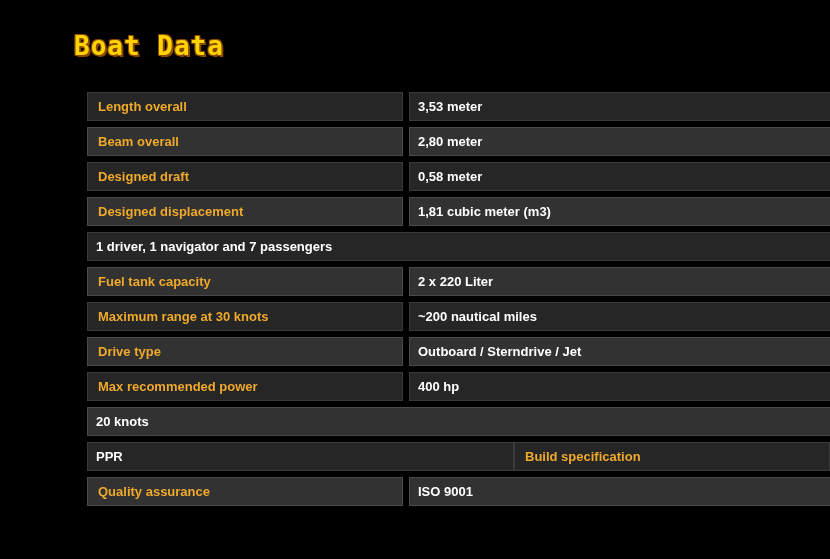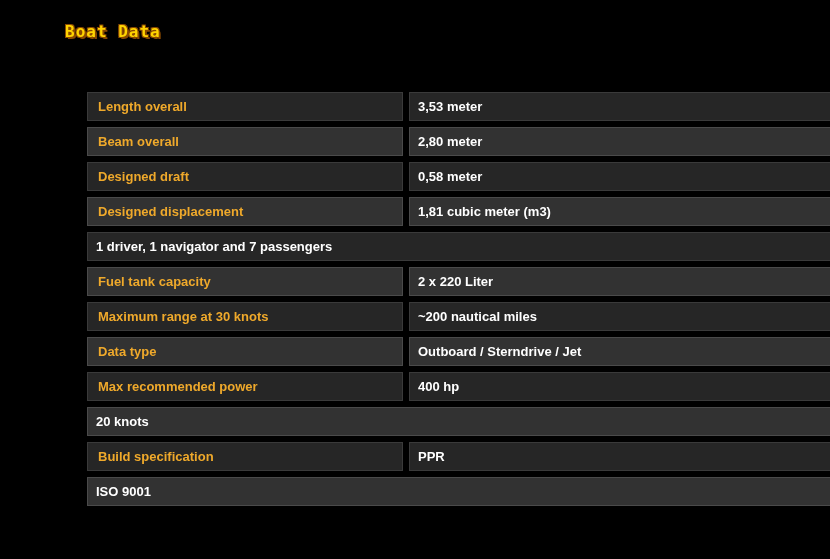--- a/index.html
+++ b/index.html
@@ -11,24 +11,24 @@
     height: 559px;
     background: var(--c-background, #000000);
     position: relative;
     overflow: hidden;
     font-family: "Liberation Sans", sans-serif;
   }
   .page-title {
     position: absolute;
     left: 65px;
     top: 22px;
-    margin: 0;
+    margin: 9px;
     font-family: "DejaVu Sans Mono", monospace;
     font-weight: bold;
-    font-size: 16px;
+    font-size: 26px;
     letter-spacing: 1px;
     color: var(--c-title, #FFD400);
     text-shadow:
       1px 1px 0 var(--c-title-outline, #8A4A00),
       -1px 1px 0 var(--c-title-outline, #8A4A00),
       1px -1px 0 var(--c-title-outline, #8A4A00),
       -1px -1px 0 var(--c-title-outline, #8A4A00),
       2px 2px 0 var(--c-title-outline, #8A4A00);
   }
   .spec-table {
@@ -100,30 +100,31 @@
     </div>
     <div class="row">
       <div class="cell label">Fuel tank capacity</div>
       <div class="cell value">2 x 220 Liter</div>
     </div>
     <div class="row">
       <div class="cell label">Maximum range at 30 knots</div>
       <div class="cell value">~200 nautical miles</div>
     </div>
     <div class="row">
-      <div class="cell label">Data type</div>
+      <div class="cell label">Drive type</div>
       <div class="cell value">Outboard / Sterndrive / Jet</div>
     </div>
     <div class="row">
       <div class="cell label">Max recommended power</div>
       <div class="cell value">400 hp</div>
     </div>
     <div class="row">
       <div class="cell value">20 knots</div>
     </div>
     <div class="row">
+      <div class="cell value">PPR</div>
       <div class="cell label">Build specification</div>
-      <div class="cell value">PPR</div>
     </div>
     <div class="row">
+      <div class="cell label">Quality assurance</div>
       <div class="cell value">ISO 9001</div>
     </div>
   </div>
 
 </body></html>

